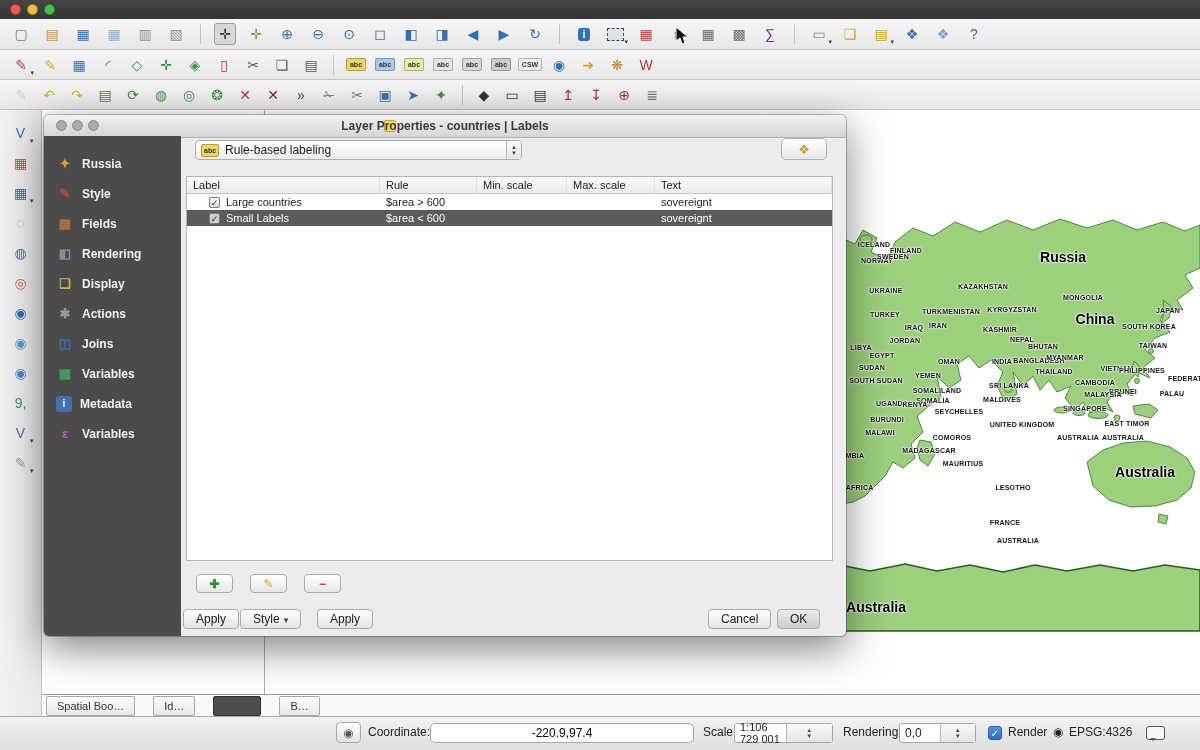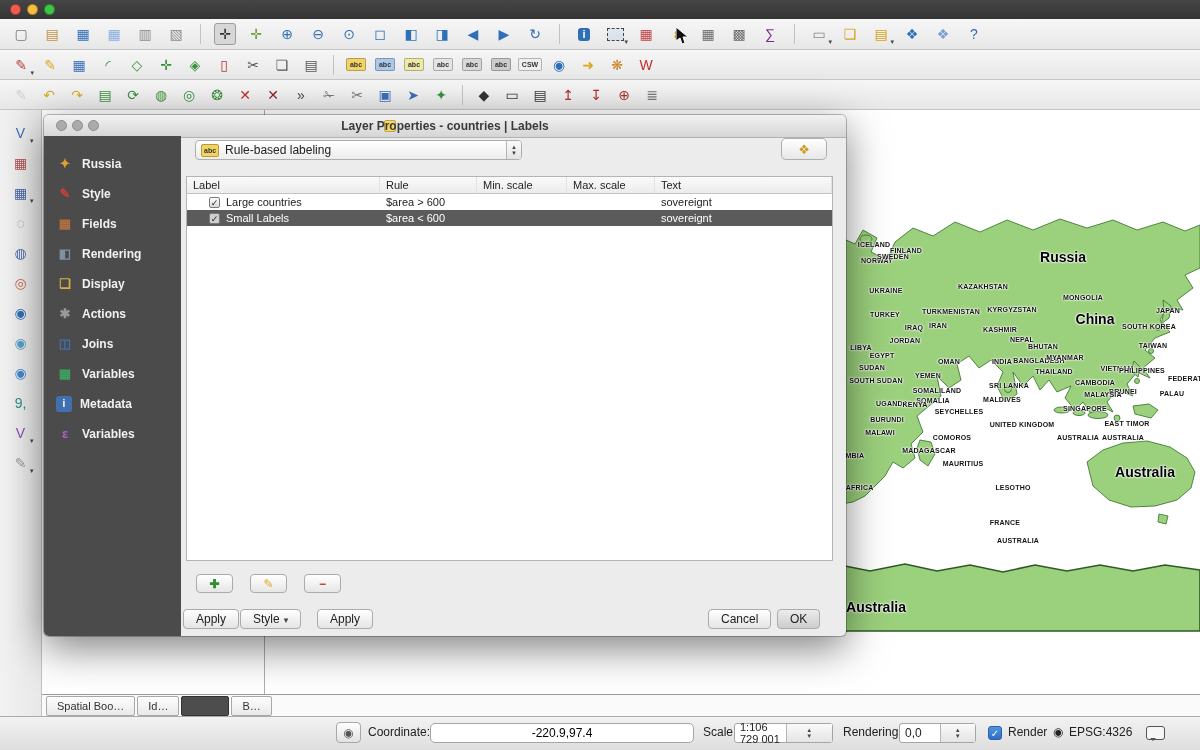--- a/index.html
+++ b/index.html
@@ -36,21 +36,21 @@
   
   #layers-panel{position:absolute;left:42px;top:110px;width:223px;height:584px;background:#fff;border-right:1px solid #adadad;box-sizing:border-box;}
   #map{position:absolute;left:265px;top:110px;width:935px;height:584px;background:#fff;overflow:hidden;}
   #map-labels{position:absolute;inset:0;}
   .mlabel{position:absolute;transform:translate(-50%,-50%);font-size:7px;font-weight:bold;color:#141414;white-space:nowrap;
     letter-spacing:.2px;text-shadow:0 0 2px #fff,0 0 2px #fff,0 0 3px #fff;}
   .mlabel.big{font-size:14px;letter-spacing:0;color:#000;}
 
   
   #tabs-row{position:absolute;left:42px;top:694px;width:1158px;height:22px;background:#fafafa;border-top:1px solid #9a9a9a;box-sizing:border-box;}
-  #bottom-tabs{position:absolute;left:4px;top:1px;display:flex;gap:2px;border-radius:8px;}
+  #bottom-tabs{position:absolute;left:4px;top:1px;display:flex;gap:18px;border-radius:8px;}
   .btab{height:18px;line-height:18px;padding:0 10px;font-size:11px;color:#333;background:linear-gradient(#fdfdfd,#e9e9e9);
     border:1px solid #a8a8a8;border-radius:2px;}
   .btab.dark{background:#4d4d4d;border-color:#333;min-width:26px;}
 
   
   #statusbar{position:absolute;left:0;top:716px;width:1200px;height:34px;
     background:linear-gradient(#f2f2f2,#dedede);border-top:1px solid #aaa;box-sizing:border-box;font-size:12px;color:#222;}
   .sb-label{position:absolute;top:8px;}
   #msg-btn{position:absolute;left:336px;top:5px;width:25px;height:21px;border:1px solid #a8a8a8;border-radius:4px;
     background:linear-gradient(#fff,#e2e2e2);font-size:12px;color:#555;padding:0;}

